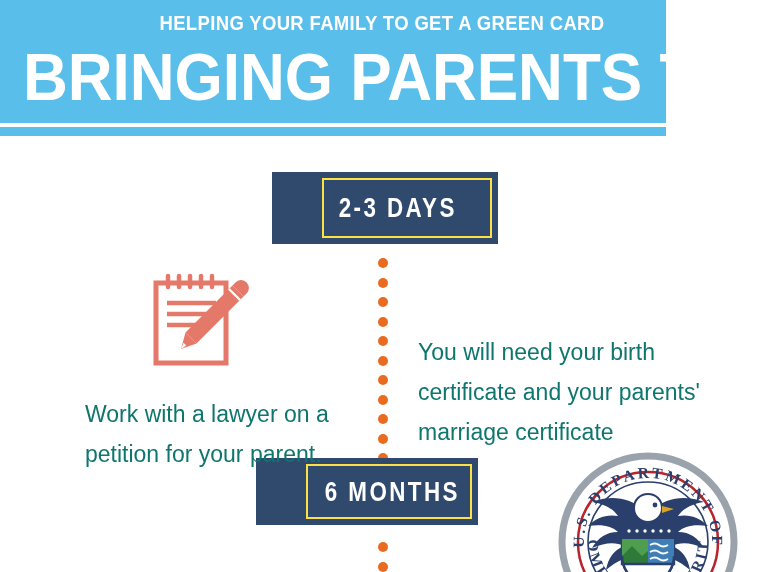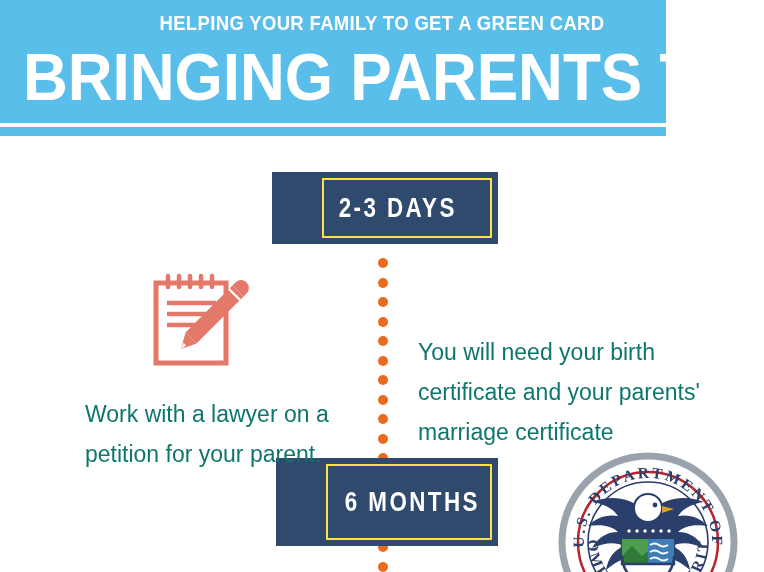--- a/index.html
+++ b/index.html
@@ -100,21 +100,21 @@
   .badge-label {
     color: #ffffff;
     font-family: "Liberation Sans", sans-serif;
     font-size: 28px;
     font-weight: bold;
     letter-spacing: 3px;
     transform: scaleX(0.8);
     white-space: nowrap;
   }
   #badge-days  { left: 272px; top: 172px; width: 226px; height: 72px; }
-  #badge-months{ left: 276px; top: 458px; width: 222px; height: 88px; }
+  #badge-months{ left: 256px; top: 458px; width: 222px; height: 67px; }
 
   
   .body-text {
     position: absolute;
     color: #0f766e;
     font-family: "Liberation Sans", sans-serif;
     font-size: 23px;
     line-height: 40px;
     font-weight: normal;
   }

